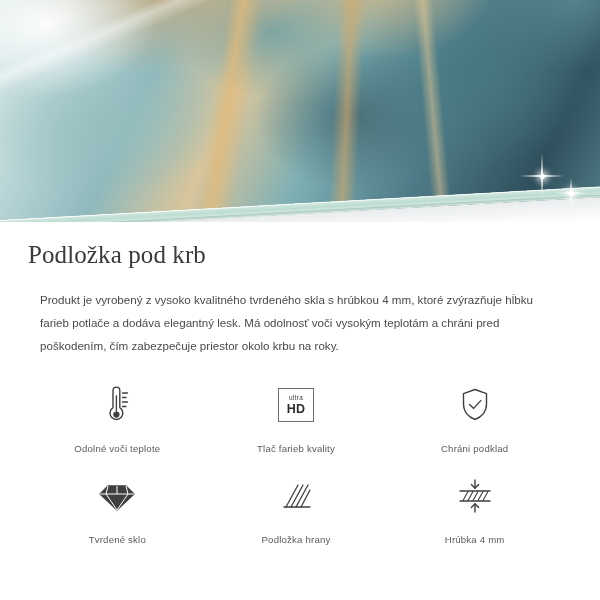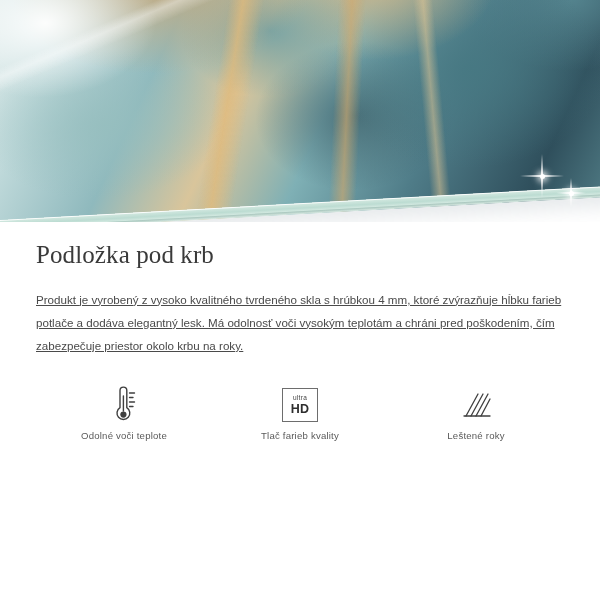--- a/index.html
+++ b/index.html
@@ -118,41 +118,40 @@
     height: 5px;
     left: 50%;
     top: 50%;
     margin: -2.5px 0 0 -2.5px;
     box-shadow: 0 0 6px 3px rgba(255,255,255,0.85);
   }
 
   
   .content {
     position: relative;
-    padding: 16px 36px 0 36px;
+    padding: 16px 36px 0 28px;
   }
   .headline {
     font-family: "Liberation Serif", serif;
     color: #3a3a3a;
     font-size: 25px;
     line-height: 1.34;
     font-weight: 400;
     margin: 0 0 16px 0;
     letter-spacing: 0.1px;
   }
   .headline .line2 {
     display: block;
   }
   .body-copy {
     color: #4a4a4a;
     font-size: 11.6px;
     line-height: 2.0;
-    margin: 0;
+    margin: 12px;
     max-width: 536px;
-    text-decoration: underline;
   }
 
   
   .features {
     margin-top: 26px;
     display: grid;
     grid-template-columns: repeat(3, 1fr);
     row-gap: 20px;
   }
   .feature {
@@ -161,21 +160,21 @@
     align-items: center;
     justify-content: flex-start;
   }
   .feature-icon {
     height: 44px;
     display: flex;
     align-items: center;
     justify-content: center;
   }
   .feature-label {
-    margin-top: 3px;
+    margin-top: 16px;
     font-size: 9.6px;
     color: #5a5a5a;
     text-align: center;
     letter-spacing: 0.2px;
   }
   .hd-badge {
     width: 34px;
     height: 32px;
     border: 1.4px solid #6d6d6d;
     display: flex;
@@ -249,31 +248,71 @@
       <div class="feature">
         <div class="feature-icon">
           <div class="hd-badge">
             <span class="u">ultra</span>
             <span class="hd">HD</span>
           </div>
         </div>
         <div class="feature-label">Tlač farieb kvality</div>
       </div>
 
-
+      <div class="feature">
+        <div class="feature-icon">
+          <svg width="40" height="42" viewBox="0 0 40 42" fill="none" stroke="#3f3f3f" stroke-width="1.4" stroke-linecap="round" stroke-linejoin="round">
+            <path d="M20 5.5l11.5 4.2v10.4c0 7.6-5 13.1-11.5 15.4-6.5-2.3-11.5-7.8-11.5-15.4V9.7z"></path>
+            <polyline points="14.6,20.4 18.6,24.4 25.8,16.6"></polyline>
+          </svg>
+        </div>
+        <div class="feature-label">Chráni podklad</div>
+      </div>
+
+      <div class="feature">
+        <div class="feature-icon">
+          <svg width="42" height="40" viewBox="0 0 42 40" fill="none" stroke="#3f3f3f" stroke-width="1.3" stroke-linejoin="round">
+            <path d="M12 10h18l8 8-17 16L4 18z" fill="#3f3f3f" stroke="#3f3f3f"></path>
+            <path d="M4 18h34" stroke="#ffffff" stroke-width="1"></path>
+            <path d="M12 10l-2 8 11 16 11-16-2-8" stroke="#ffffff" stroke-width="1" fill="none"></path>
+            <path d="M21 10v8" stroke="#ffffff" stroke-width="1"></path>
+          </svg>
+        </div>
+        <div class="feature-label">Tvrdené sklo</div>
+      </div>
 
       <div class="feature">
         <div class="feature-icon">
           <svg width="44" height="38" viewBox="0 0 44 38" fill="none" stroke="#3f3f3f" stroke-width="1.3" stroke-linecap="round">
             <path d="M10 30h26"></path>
             <path d="M12 30L24 8"></path>
             <path d="M17 30L29 8"></path>
             <path d="M22 30L34 8"></path>
             <path d="M27 30L36 13"></path>
           </svg>
         </div>
-        <div class="feature-label">Leštené roky</div>
-      </div>
-
+        <div class="feature-label">Podložka hrany</div>
+      </div>
+
+      <div class="feature">
+        <div class="feature-icon">
+          <svg width="44" height="40" viewBox="0 0 44 40" fill="none" stroke="#3f3f3f" stroke-width="1.4" stroke-linecap="round">
+            <line x1="22" y1="4" x2="22" y2="12"></line>
+            <polyline points="18.4,8.6 22,12.2 25.6,8.6"></polyline>
+            <line x1="7" y1="15" x2="37" y2="15"></line>
+            <line x1="7" y1="25" x2="37" y2="25"></line>
+            <g stroke-width="1.1">
+              <line x1="10" y1="24.6" x2="15" y2="15.4"></line>
+              <line x1="15" y1="24.6" x2="20" y2="15.4"></line>
+              <line x1="20" y1="24.6" x2="25" y2="15.4"></line>
+              <line x1="25" y1="24.6" x2="30" y2="15.4"></line>
+              <line x1="30" y1="24.6" x2="34.6" y2="16.2"></line>
+            </g>
+            <line x1="22" y1="36" x2="22" y2="28"></line>
+            <polyline points="18.4,31.4 22,27.8 25.6,31.4"></polyline>
+          </svg>
+        </div>
+        <div class="feature-label">Hrúbka 4 mm</div>
+      </div>
 
     </div>
   </div>
 </div>
 
 </body></html>

